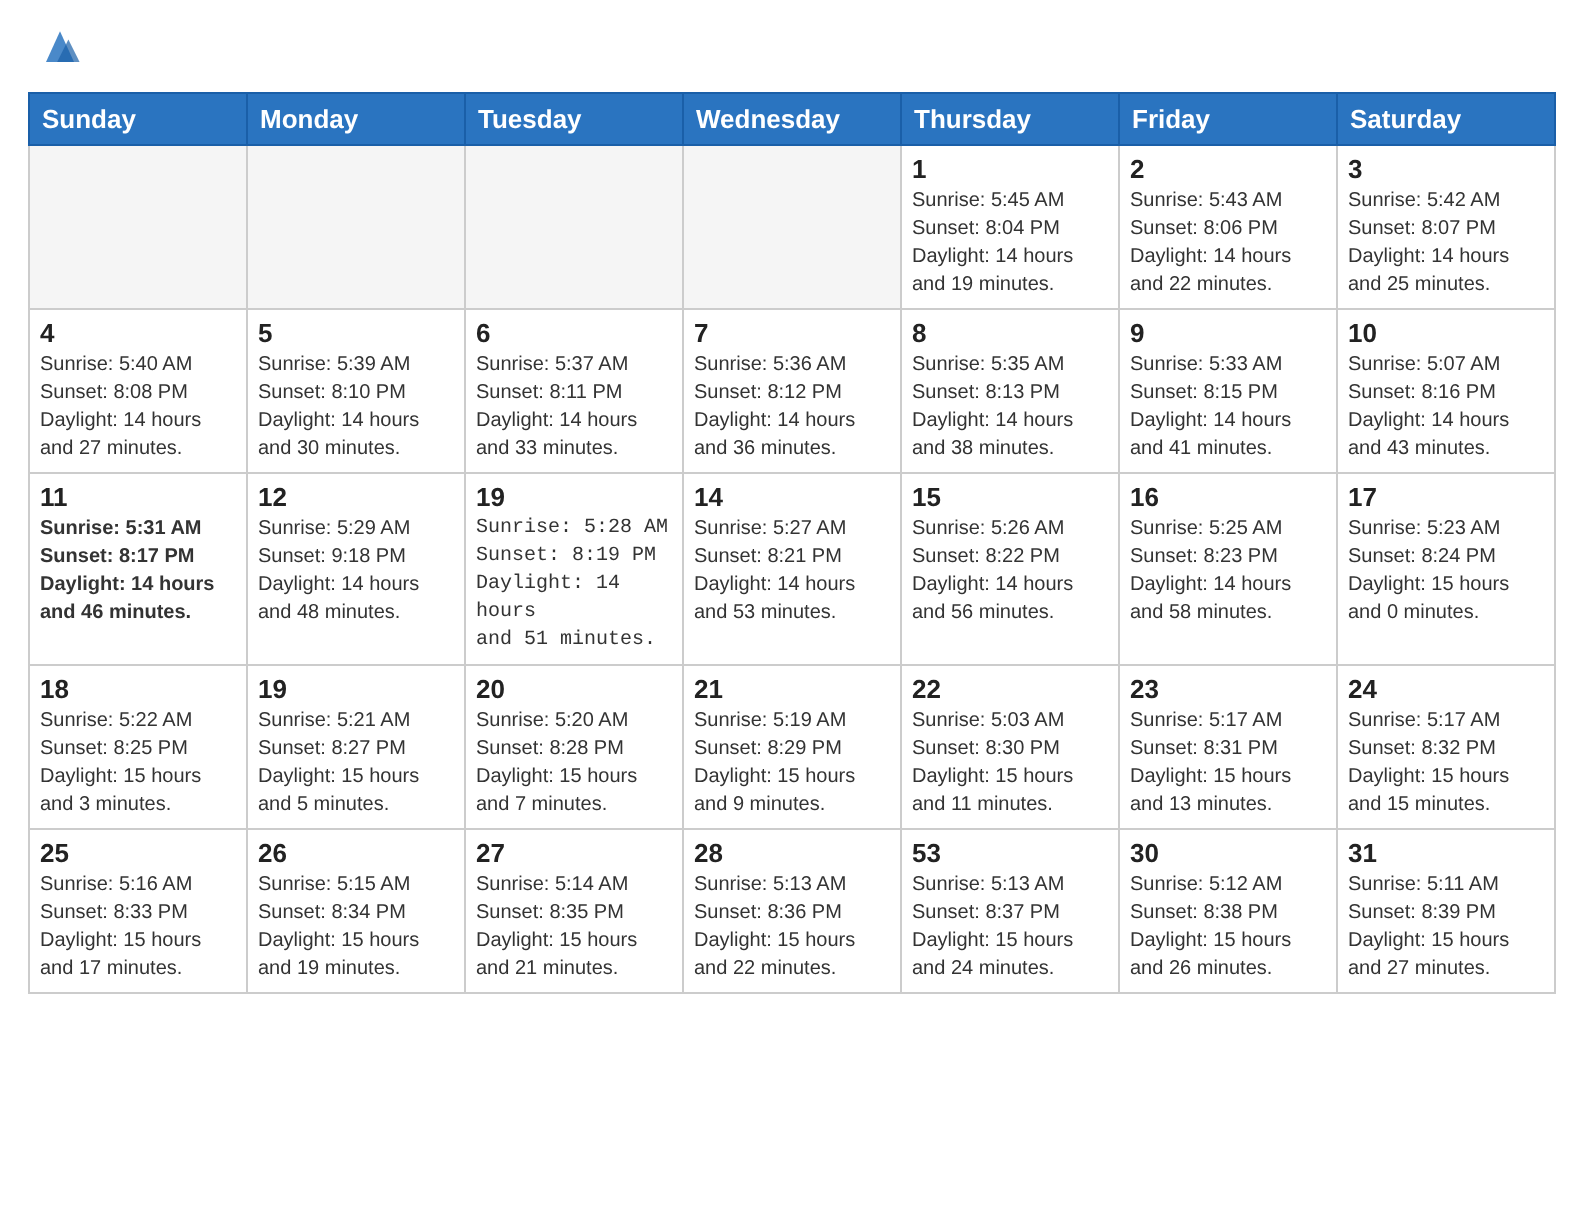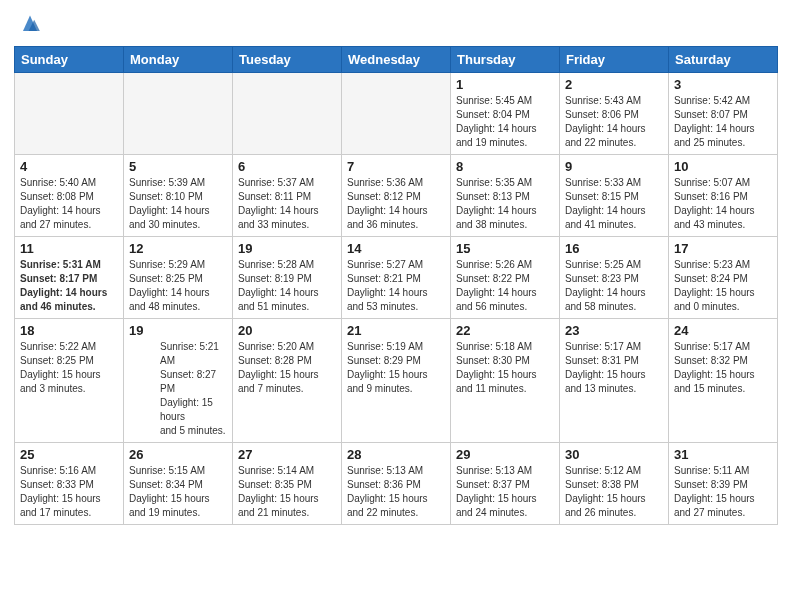--- a/index.html
+++ b/index.html
@@ -202,27 +202,27 @@
           <td>
             <span class="day-number">11</span>
             <div class="day-info" style="white-space: pre-line; font-weight: bold;">Sunrise: 5:31 AM
 Sunset: 8:17 PM
 Daylight: 14 hours
 and 46 minutes.</div>
           </td>
           <td>
             <span class="day-number">12</span>
             <div class="day-info" style="white-space: pre-line;">Sunrise: 5:29 AM
-Sunset: 8:25 PM
+Sunset: 9:18 PM
 Daylight: 14 hours
 and 48 minutes.</div>
           </td>
           <td>
             <span class="day-number">19</span>
-            <div class="day-info" style="white-space: pre-line;">Sunrise: 5:28 AM
+            <div class="day-info" style="white-space: pre-line; font-family: Liberation Mono, monospace;">Sunrise: 5:28 AM
 Sunset: 8:19 PM
 Daylight: 14 hours
 and 51 minutes.</div>
           </td>
           <td>
             <span class="day-number">14</span>
             <div class="day-info" style="white-space: pre-line;">Sunrise: 5:27 AM
 Sunset: 8:21 PM
 Daylight: 14 hours
 and 53 minutes.</div>
@@ -252,42 +252,42 @@
         <tr>
           <td>
             <span class="day-number">18</span>
             <div class="day-info" style="white-space: pre-line;">Sunrise: 5:22 AM
 Sunset: 8:25 PM
 Daylight: 15 hours
 and 3 minutes.</div>
           </td>
           <td>
             <span class="day-number">19</span>
-            <div class="day-info" style="white-space: pre-line; margin-left: 31px;">Sunrise: 5:21 AM
+            <div class="day-info" style="white-space: pre-line;">Sunrise: 5:21 AM
 Sunset: 8:27 PM
 Daylight: 15 hours
 and 5 minutes.</div>
           </td>
           <td>
             <span class="day-number">20</span>
             <div class="day-info" style="white-space: pre-line;">Sunrise: 5:20 AM
 Sunset: 8:28 PM
 Daylight: 15 hours
 and 7 minutes.</div>
           </td>
           <td>
             <span class="day-number">21</span>
             <div class="day-info" style="white-space: pre-line;">Sunrise: 5:19 AM
 Sunset: 8:29 PM
 Daylight: 15 hours
 and 9 minutes.</div>
           </td>
           <td>
             <span class="day-number">22</span>
-            <div class="day-info" style="white-space: pre-line;">Sunrise: 5:18 AM
+            <div class="day-info" style="white-space: pre-line;">Sunrise: 5:03 AM
 Sunset: 8:30 PM
 Daylight: 15 hours
 and 11 minutes.</div>
           </td>
           <td>
             <span class="day-number">23</span>
             <div class="day-info" style="white-space: pre-line;">Sunrise: 5:17 AM
 Sunset: 8:31 PM
 Daylight: 15 hours
 and 13 minutes.</div>
@@ -323,21 +323,21 @@
 and 21 minutes.</div>
           </td>
           <td>
             <span class="day-number">28</span>
             <div class="day-info" style="white-space: pre-line;">Sunrise: 5:13 AM
 Sunset: 8:36 PM
 Daylight: 15 hours
 and 22 minutes.</div>
           </td>
           <td>
-            <span class="day-number">29</span>
+            <span class="day-number">53</span>
             <div class="day-info" style="white-space: pre-line;">Sunrise: 5:13 AM
 Sunset: 8:37 PM
 Daylight: 15 hours
 and 24 minutes.</div>
           </td>
           <td>
             <span class="day-number">30</span>
             <div class="day-info" style="white-space: pre-line;">Sunrise: 5:12 AM
 Sunset: 8:38 PM
 Daylight: 15 hours

